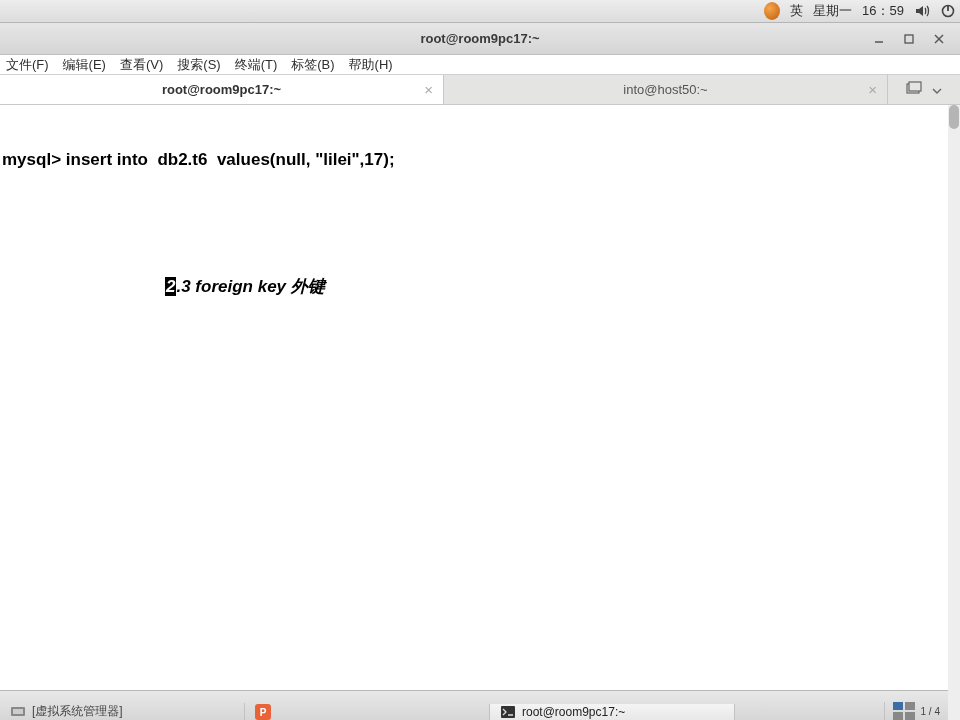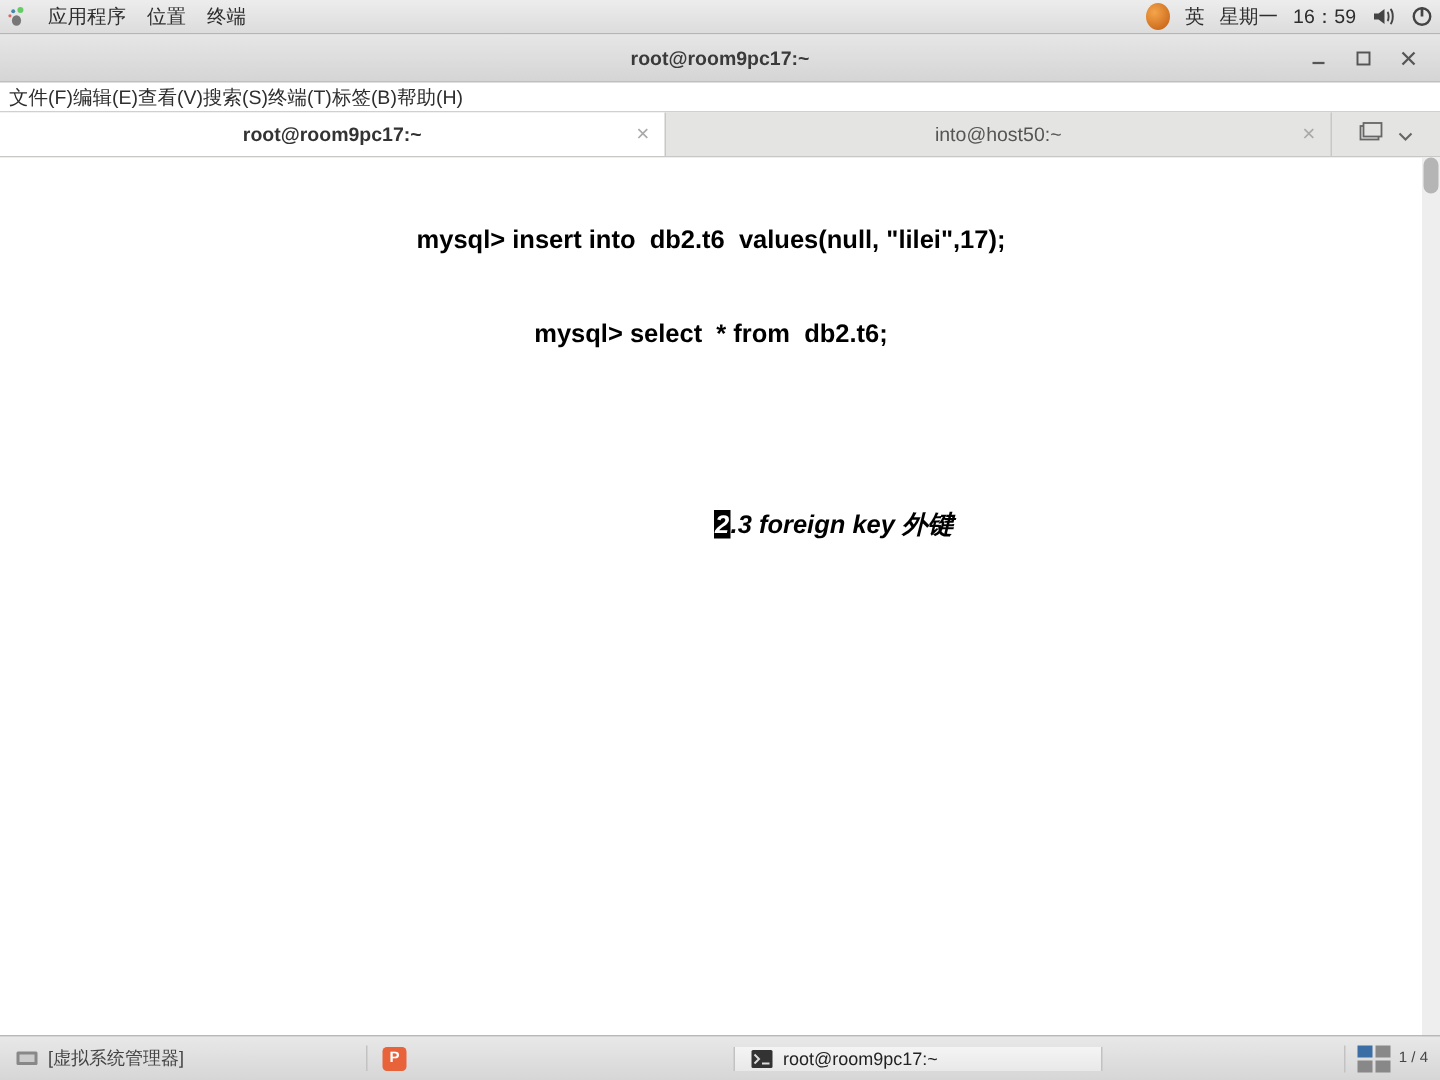--- a/index.html
+++ b/index.html
@@ -14,69 +14,56 @@
 .tray-icon { width: 16px; height: 16px; display: flex; align-items: center; justify-content: center; }
 .orange-circle { width: 18px; height: 18px; border-radius: 50%; background: radial-gradient(circle at 35% 35%, #f5a54a, #c05a10); }
 
 
 .window { height: 697px; display: flex; flex-direction: column; }
 .titlebar { height: 32px; background: linear-gradient(#e6e6e6, #d5d5d5); border-bottom: 1px solid #bfbfbf; display: flex; align-items: center; justify-content: center; position: relative; font-size: 13px; color: #3a3a3a; font-weight: bold; }
 .win-controls { position: absolute; right: 4px; top: 0; height: 100%; display: flex; align-items: center; gap: 16px; padding-right: 10px; }
 .win-btn { width: 14px; height: 14px; display: flex; align-items: center; justify-content: center; color: #555; cursor: pointer; }
 
 
-.menubar { height: 20px; background: #fff; border-bottom: 1px solid #d0d0d0; display: flex; align-items: center; padding: 0 6px; font-size: 13px; color: #2e2e2e; }
+.menubar { height: 20px; background: #fff; border-bottom: 1px solid #d0d0d0; display: flex; align-items: center; padding: 0 6px; gap: 14px; font-size: 13px; color: #2e2e2e; }
 .menuitem { cursor: pointer; }
 
 
 .tabbar { height: 30px; background: #e4e4e2; border-bottom: 1px solid #c8c8c6; display: flex; align-items: stretch; }
 .tab { flex: 1; display: flex; align-items: center; justify-content: center; position: relative; font-size: 13px; color: #555; border-right: 1px solid #c8c8c6; cursor: pointer; }
 .tab.active { background: #fff; color: #333; font-weight: bold; }
 .tab-close { position: absolute; right: 10px; color: #aaa; font-size: 15px; font-weight: normal; }
 .tab-tools { width: 72px; display: flex; align-items: center; justify-content: center; gap: 10px; background: #e4e4e2; }
 
 
 .terminal-wrap { flex: 1; display: flex; background: #fff; font-family: "DejaVu Sans Mono","Noto Sans Mono",monospace; font-size: 17px; color: #000; position: relative; font-weight: bold; }
 .terminal-content { flex: 1; padding: 2px 0 0 0; white-space: pre; line-height: 1.24; position: relative; }
 .scrollbar { width: 12px; background: #eee; position: relative; }
 .scroll-thumb { position: absolute; left: 1px; right: 1px; top: 0; height: 24px; background: #b5b5b5; border-radius: 6px; }
-.term-line { padding: 0 2px; text-align: center; }
+.term-line { padding: 0 2px; }
 .cursor-chunk { background: #000; color: #fff; padding: 0 1px; }
 .section-line { padding-left: 165px; font-style: italic; }
 
 
 .statusline { position: absolute; bottom: 4px; left: 0; right: 12px; display: flex; justify-content: flex-end; font-family: "DejaVu Sans Mono",monospace; font-size: 17px; font-weight: bold; color: #000; padding-right: 8px; gap: 60px; }
 
 
-.taskbar { height: 30px; background: linear-gradient(#e8e8e8, #d6d6d6); border-top: 1px solid #b8b8b8; display: flex; align-items: center; position: absolute; bottom: 0; left: 0; right: 0; }
+.taskbar { height: 30px; background: linear-gradient(#e8e8e8, #d6d6d6); border-top: 1px solid #b8b8b8; display: flex; align-items: flex-end; position: absolute; bottom: 0; left: 0; right: 12px; }
 .task { display: flex; align-items: center; gap: 6px; padding: 0 10px; border-right: 1px solid #c2c2c2; font-size: 12px; color: #444; cursor: pointer; min-width: 0; }
 .task.active { background: linear-gradient(#f4f4f4, #e8e8e8); color: #222; }
 .task-icon { width: 16px; height: 16px; display: inline-flex; align-items: center; justify-content: center; flex-shrink: 0; }
 .workspace { margin-left: auto; display: flex; align-items: center; padding: 0 8px; font-size: 10px; color: #444; border-left: 1px solid #c2c2c2; }
 .ws-grid { display: grid; grid-template-columns: 10px 10px; grid-template-rows: 8px 8px; gap: 2px; margin-right: 6px; }
 .ws-cell { background: #888; }
 .ws-cell.active { background: #3a6ea5; }
 </style>
 </head>
 <body>
 
 <div class="gnome-panel">
-  <div class="gnome-left">
-    <span class="gnome-logo">
-      <svg viewBox="0 0 16 16">
-          <circle cx="11" cy="3" r="2.3" fill="#6c6"></circle>
-          <circle cx="5.5" cy="4" r="1.5" fill="#48a"></circle>
-          <circle cx="3" cy="7.5" r="1.2" fill="#d66"></circle>
-          <ellipse cx="8" cy="11" rx="3.5" ry="4" fill="#777"></ellipse>
-        </svg>
-    </span>
-    <span class="panel-item">应用程序</span>
-    <span class="panel-item">位置</span>
-    <span class="panel-item">终端</span>
-  </div>
   <div class="gnome-right">
     <span class="tray-icon">
         <span class="orange-circle"></span>
       </span>
     <span>英</span>
     <span>星期一</span>
     <span>16：59</span>
     <span class="tray-icon">
       <svg viewBox="0 0 16 16">
           <path d="M2 6h3l4-3v10l-4-3H2z" fill="#444"></path>
@@ -141,21 +128,20 @@
           </svg></span>
       <span><svg width="10" height="6" viewBox="0 0 10 6">
             <path d="M1 1l4 4 4-4" fill="none" stroke="#666" stroke-width="1.4"></path>
           </svg></span>
     </div>
   </div>
 
   <div class="terminal-wrap">
     <div class="terminal-content">
       <div class="term-line">mysql&gt; insert into  db2.t6  values(null, "lilei",17);</div>
-      <div class="term-line">mysql&gt; select  * from  db2.t6;</div>
       <div class="term-line">&nbsp;</div>
       <div class="term-line section-line"><span class="cursor-chunk">2</span><span>.3 foreign key 外键</span></div>
 
       <div class="statusline">
         <span>437, 3-17</span>
         <span>98%</span>
       </div>
     </div>
     <div class="scrollbar">
       <div class="scroll-thumb"></div>

